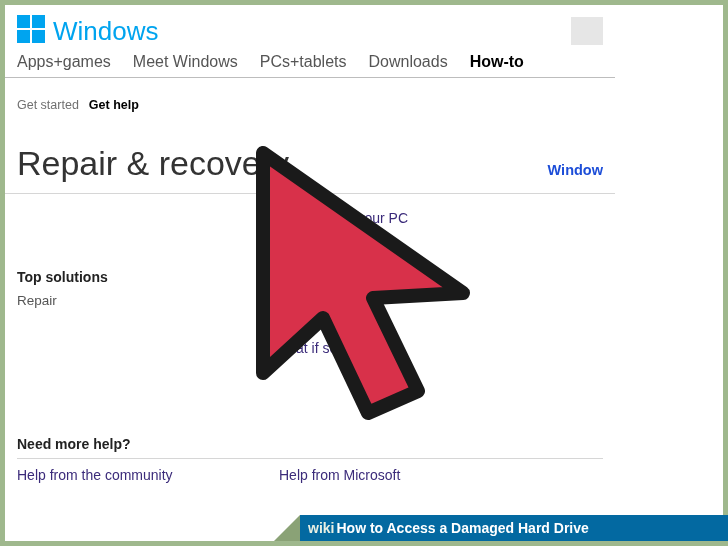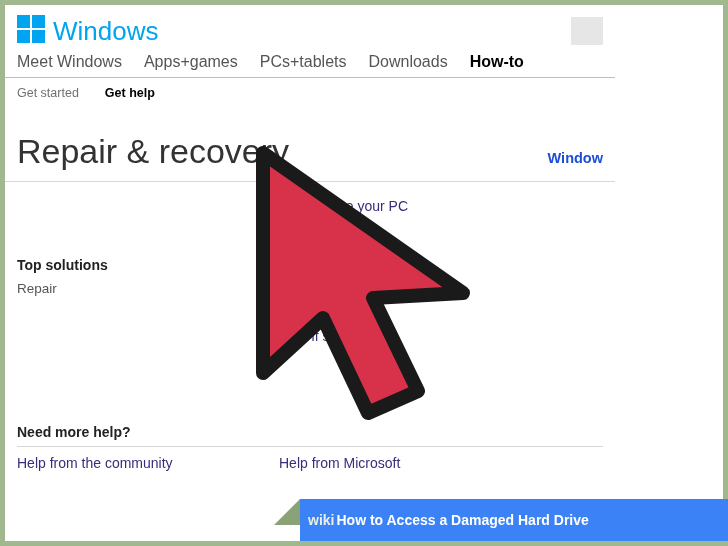--- a/index.html
+++ b/index.html
@@ -55,24 +55,25 @@
     font-size: 16px;
     color: #555;
   }
   .main-nav .nav-item { cursor: pointer; }
   .main-nav .active {
     color: #000;
     font-weight: 600;
   }
   .sub-nav {
     display: flex;
-    gap: 26px;
+    gap: 10px;
     padding: 8px 12px 10px 12px;
     font-size: 12.5px;
     color: #707070;
+    margin-top: 12px;
   }
   .sub-nav .active {
     color: #000;
     font-weight: 700;
   }
   .title-row {
     display: flex;
     align-items: baseline;
     padding: 22px 12px 10px 12px;
     border-bottom: 1px solid #d6d6d6;
@@ -158,22 +159,22 @@
     height: 300px;
     pointer-events: none;
   }
 
   
   .wikibar {
     position: absolute;
     left: 300px;
     right: 0;
     bottom: 5px;
-    height: 42px;
-    background: #3b82f6;
+    height: 26px;
+    background: #0369a1;
     display: flex;
     align-items: center;
     padding-left: 8px;
   }
   .wikibar::before {
     content: "";
     position: absolute;
     left: -26px;
     top: 0;
     width: 0; height: 0;
@@ -205,22 +206,22 @@
         <rect x="15" y="0" width="13" height="13" fill="#00a4ef"></rect>
         <rect x="0" y="15" width="13" height="13" fill="#00a4ef"></rect>
         <rect x="15" y="15" width="13" height="13" fill="#00a4ef"></rect>
       </svg>
     </span>
     <span class="brand-text">Windows</span>
     <div class="search-btn"></div>
   </div>
 
   <div class="main-nav">
+    <span class="nav-item">Apps+games</span>
     <span class="nav-item">Meet Windows</span>
-    <span class="nav-item">Apps+games</span>
     <span class="nav-item">PCs+tablets</span>
     <span class="nav-item">Downloads</span>
     <span class="nav-item active">How-to</span>
   </div>
 
   <div class="sub-nav">
     <span>Get started</span>
     <span class="active">Get help</span>
   </div>
 

